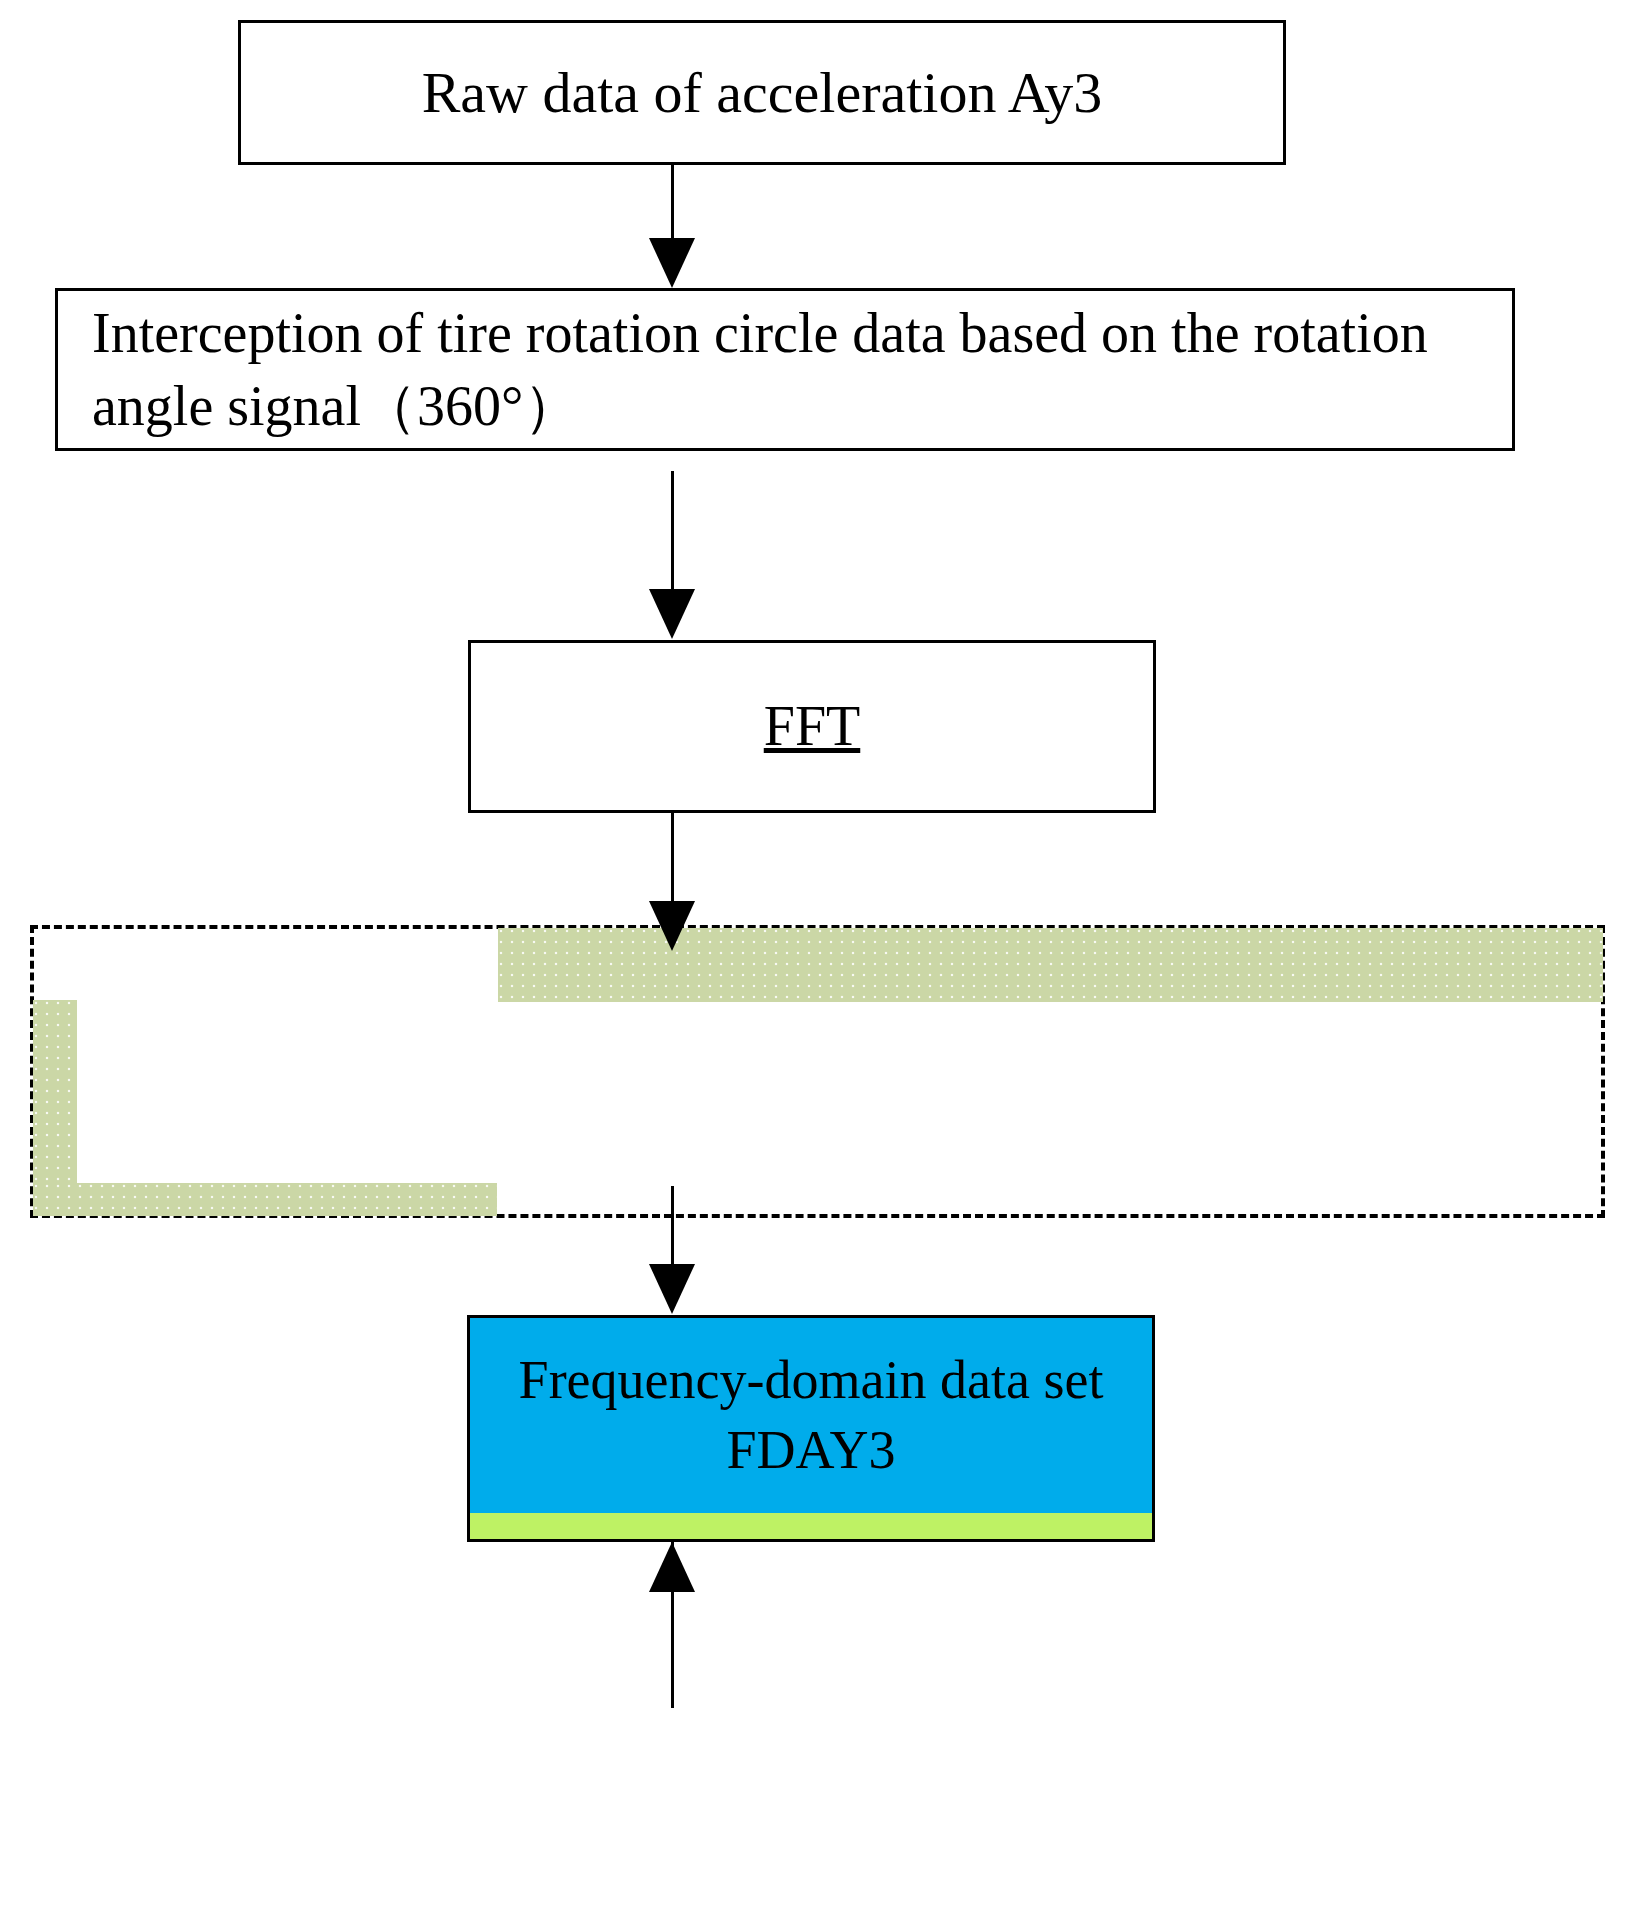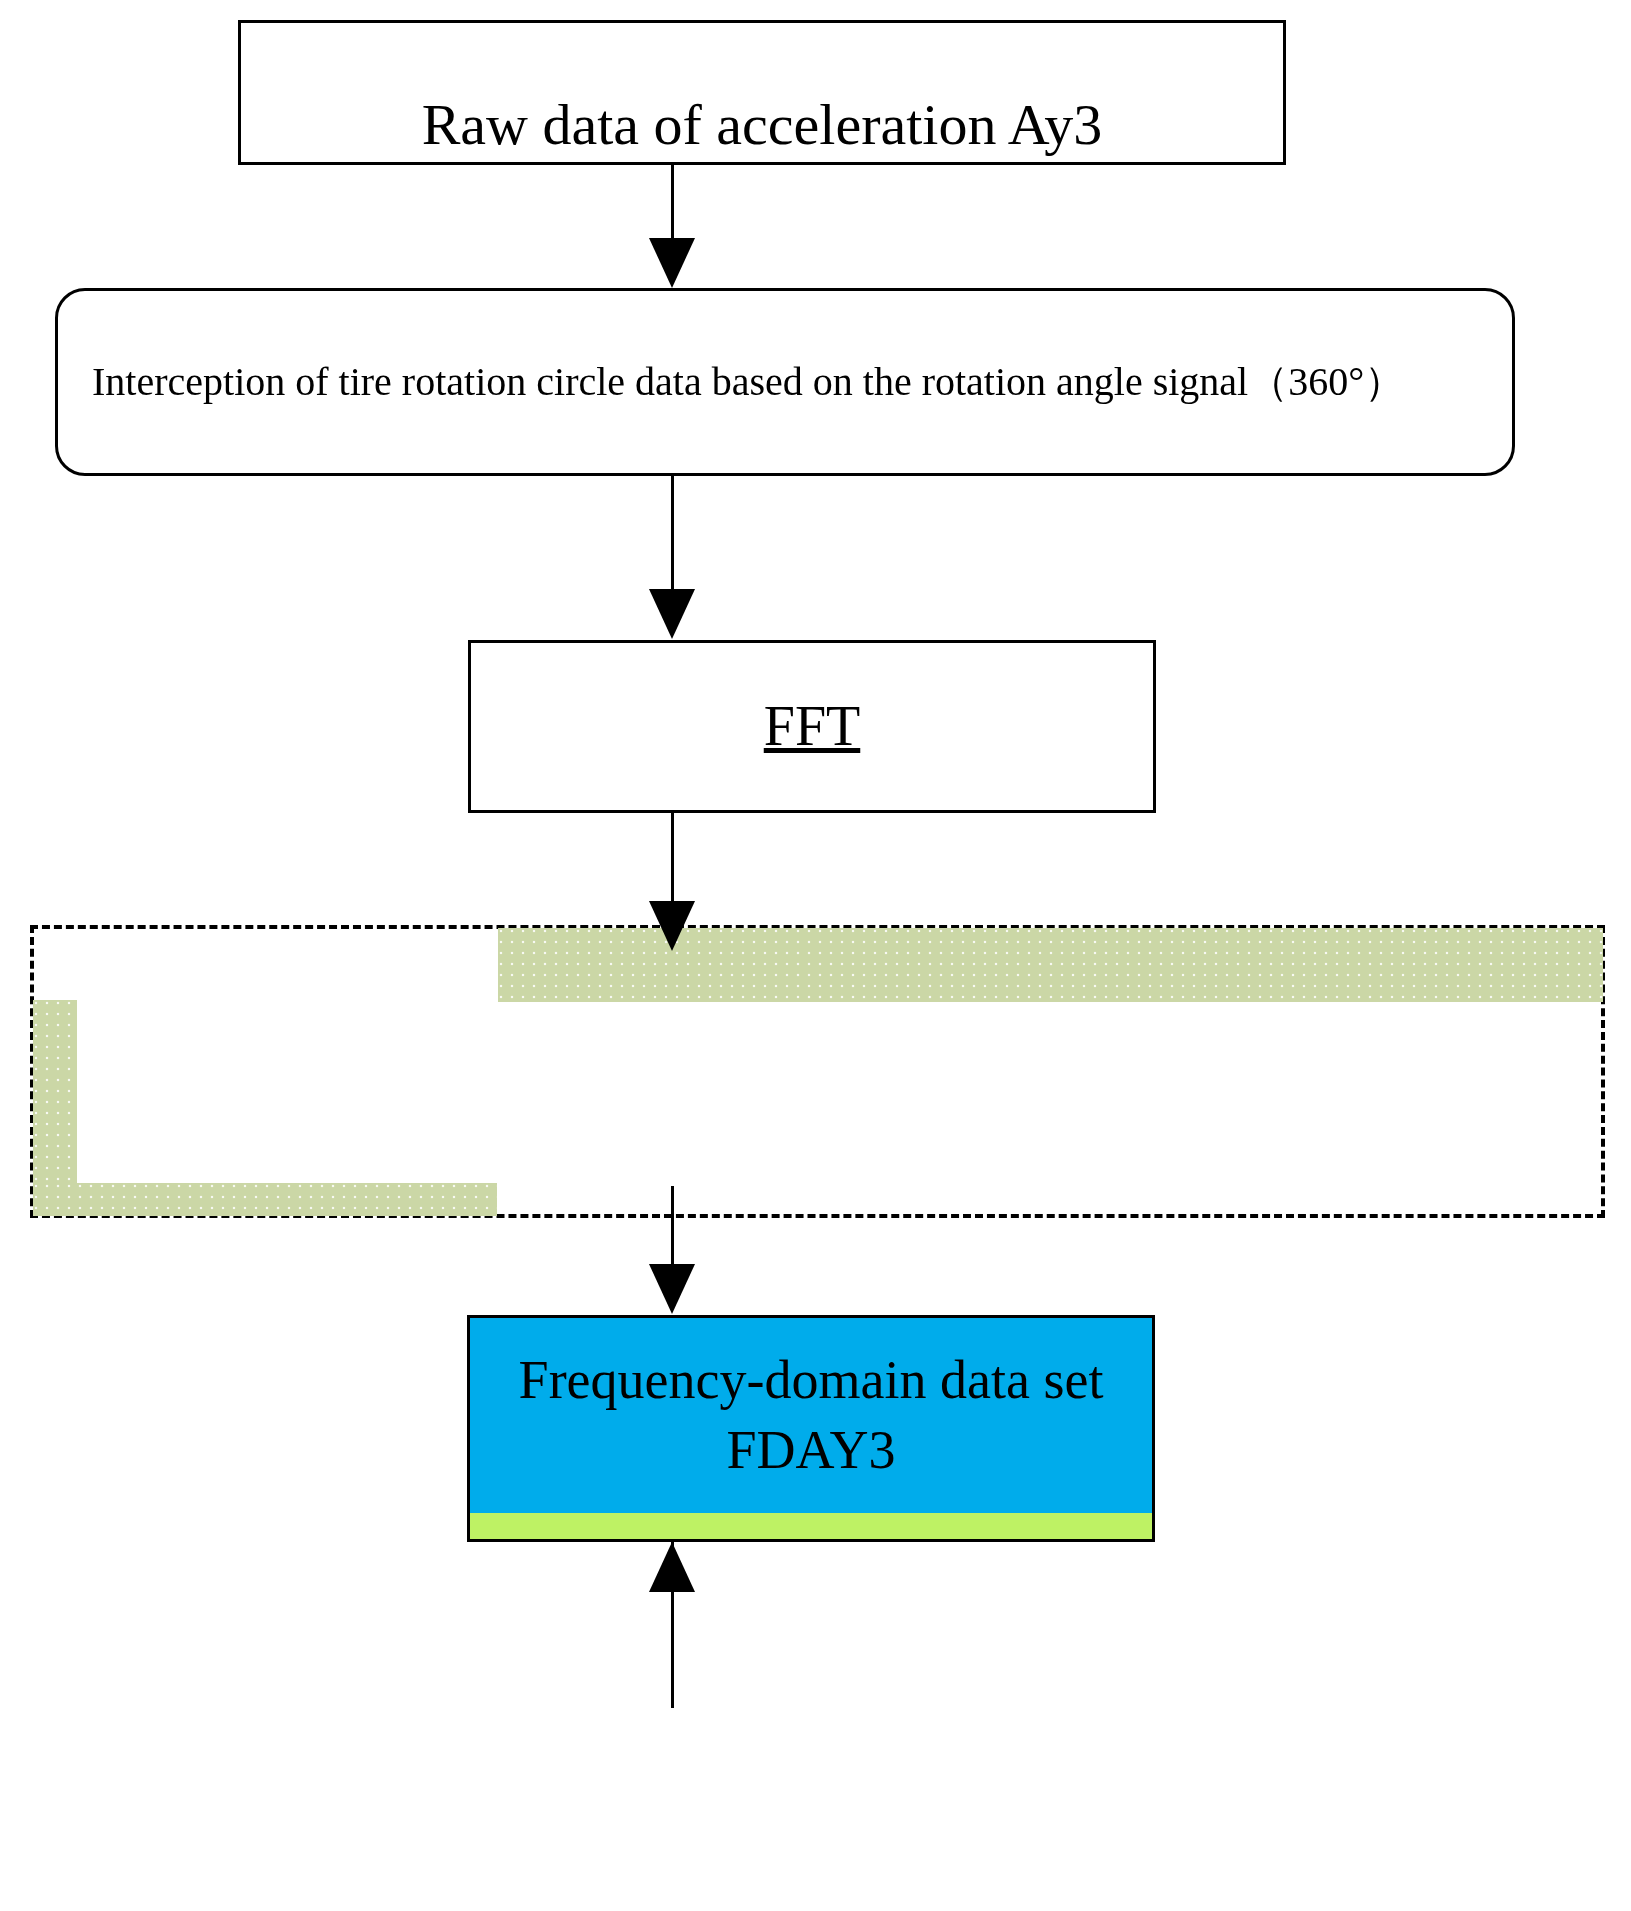--- a/index.html
+++ b/index.html
@@ -34,22 +34,22 @@
     z-index: 3;
   }
   .node .label {
     display: block;
     width: 100%;
     padding: 0 16px;
     box-sizing: border-box;
   }
 
   
-  #box-raw-data      { left: 238px;  top: 20px;   width: 1048px; height: 145px; font-size: 58px; align-items: flex-end; }
-  #box-interception  { left: 55px;   top: 288px;  width: 1460px; height: 188px; font-size: 40px; border-radius: 30px; }
+  #box-raw-data      { left: 238px;  top: 20px;   width: 1048px; height: 145px; font-size: 58px; }
+  #box-interception  { left: 55px;   top: 288px;  width: 1460px; height: 163px; font-size: 56px; }
   #box-interception .label { padding: 0 34px; text-align: left; }
   #box-fft           { left: 468px;  top: 640px;  width: 688px;  height: 173px; font-size: 56px; text-decoration: underline; }
   #box-freq-domain   { left: 72px;   top: 952px;  width: 1498px; height: 234px; font-size: 56px; }
   #box-fday3         { left: 467px;  top: 1315px; width: 688px;  height: 227px; font-size: 54px;
                        align-items: flex-start; padding-top: 0; background: #bef264; }
   #box-test-cond     { left: 30px;   top: 1708px; width: 1575px; height: 175px; font-size: 58px; }
 
   
   .blue-fill {
     position: absolute;

